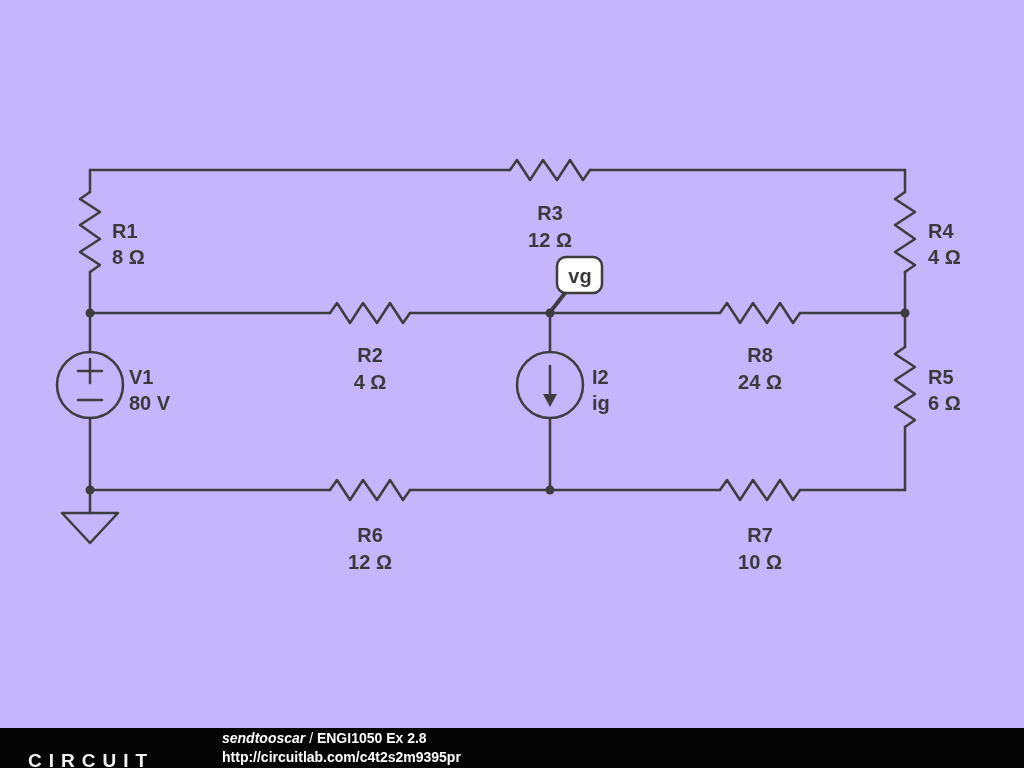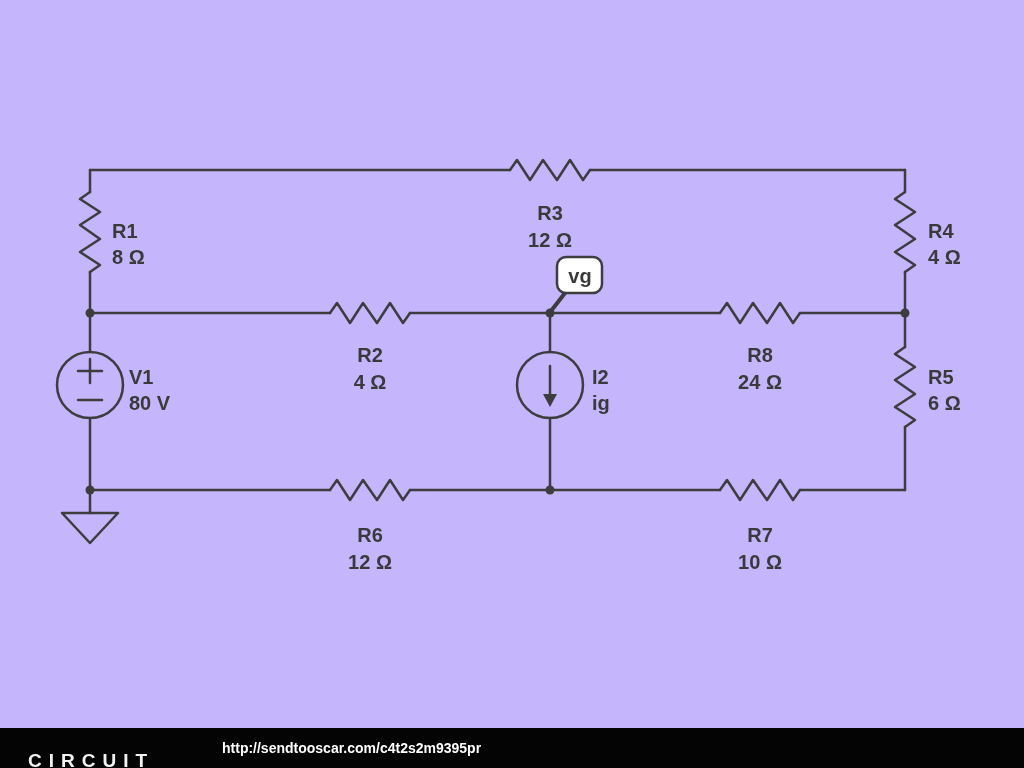--- a/index.html
+++ b/index.html
@@ -144,17 +144,20 @@
         <svg width="52" height="14" viewBox="0 0 52 14">
           <polyline points="1,7 6,7 8,3 12,11 16,3 20,11 24,3 27,7 31,7" fill="none" stroke="#f2f2f2" stroke-width="1.6"></polyline>
           <polygon points="33,3 33,11 40,7" fill="#f2f2f2"></polygon>
           <line x1="41.5" y1="3" x2="41.5" y2="11" stroke="#f2f2f2" stroke-width="1.6"></line>
           <line x1="43" y1="7" x2="50" y2="7" stroke="#f2f2f2" stroke-width="1.6"></line>
         </svg>
         <span class="logo-lab">LAB</span>
       </div>
     </div>
     <div class="attrib">
-      <div class="attrib-line2">http://sendtooscar.com/c4t2s2m9395pr</div>
+      <div class="attrib-line1">
+        <span class="attrib-user">sendtooscar</span><span class="attrib-sep"> / </span><span class="attrib-title">ENGI1050 Ex 2.8</span>
+      </div>
+      <div class="attrib-line2">http://circuitlab.com/c4t2s2m9395pr</div>
     </div>
   </div>
 
 </div>
 
 </body></html>

